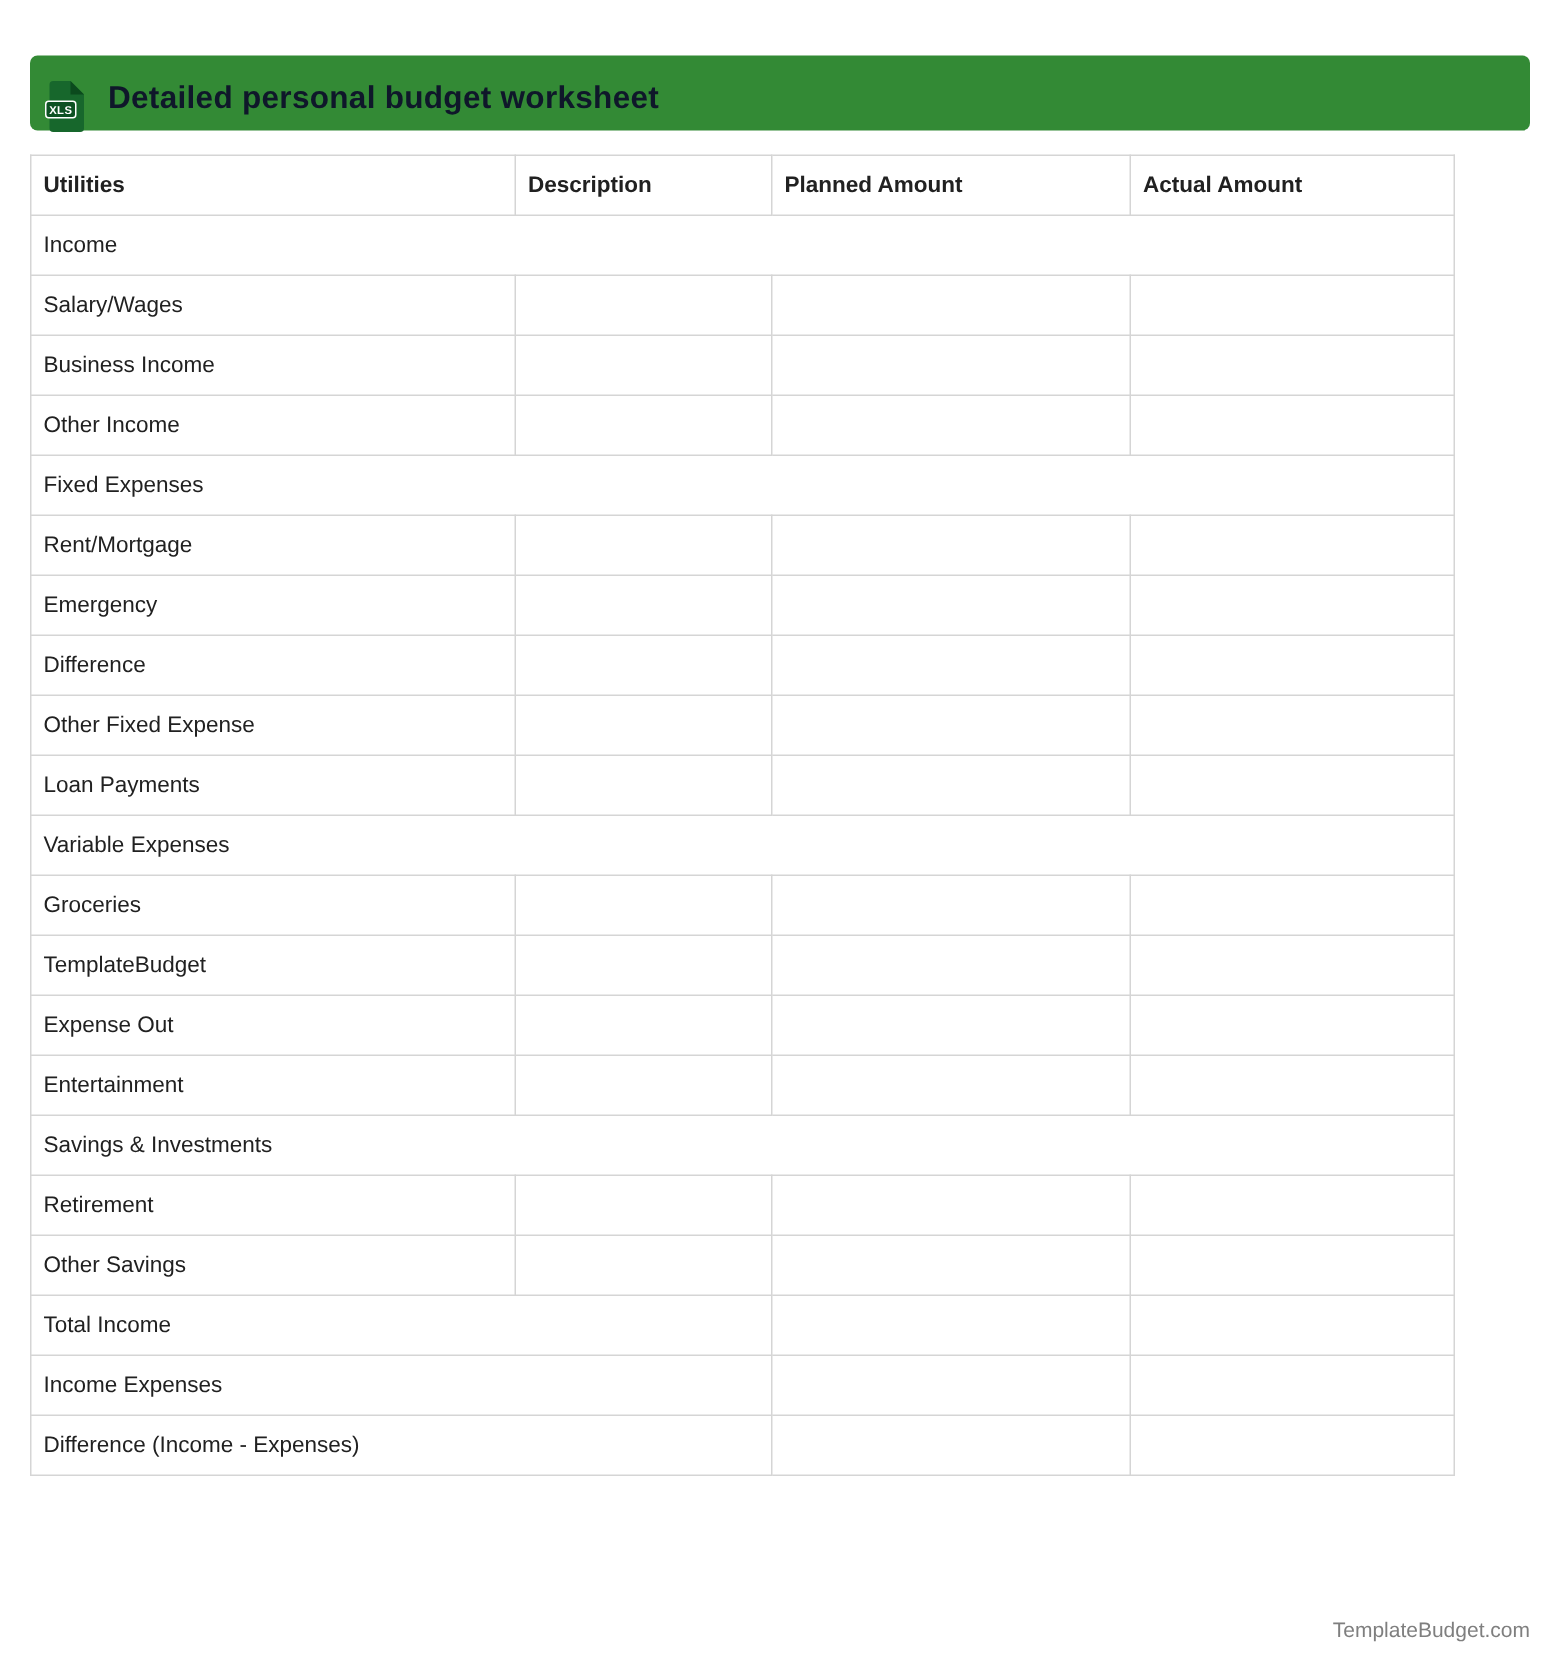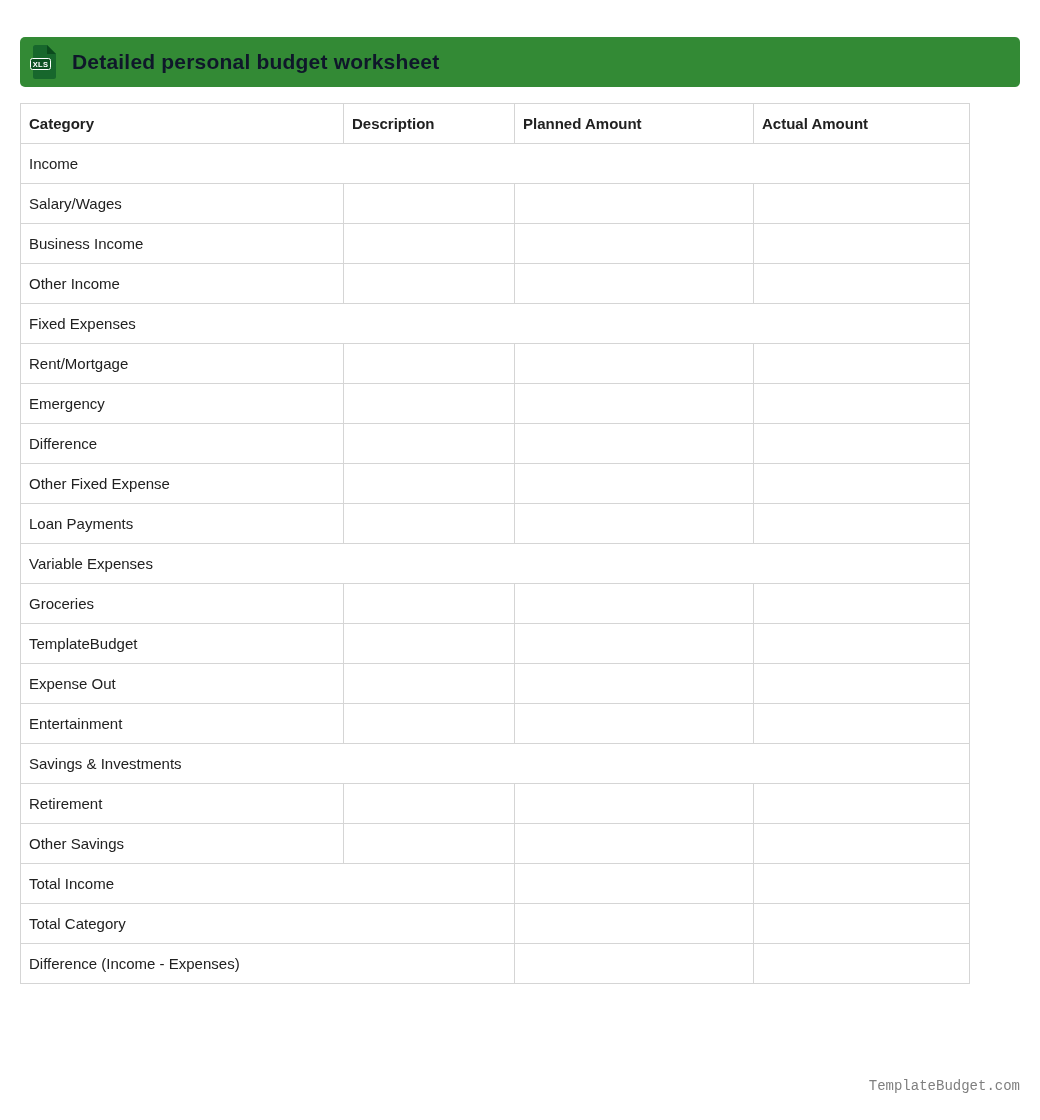--- a/index.html
+++ b/index.html
@@ -10,22 +10,22 @@
     overflow: hidden;
   }
   .page { position: relative; width: 1040px; height: 1120px; background: #fff; }
 
   
   .title-bar {
     position: absolute; left: 20px; top: 37px;
     width: 1000px; height: 50px;
     background: var(--accent-green, #338a35);
     border-radius: 5px;
-    display: flex; align-items: center;
-    padding: 0 10px;
+    display: flex; 
+    padding: 17px 10px;
   }
   .file-icon { width: 27px; height: 34px; margin-right: 15px; flex: 0 0 auto; display: block; }
   .file-icon .doc  { fill: var(--icon-green, #17672c); }
   .file-icon .fold { fill: var(--icon-fold-green, #0b4a1d); }
   .file-icon .band { fill: var(--icon-band-green, #0d5123); stroke: #ffffff; stroke-width: 1; }
   .file-icon text  { fill: #ffffff; font-family: "Liberation Sans", sans-serif; font-weight: bold; font-size: 7.5px; letter-spacing: 0.3px; }
   .bar-title {
     color: #0f172a; font-size: 21px; font-weight: 700; letter-spacing: 0.2px;
   }
 
@@ -49,21 +49,20 @@
   }
   table.budget th { font-weight: 700; }
   table.budget td { font-weight: 400; }
 
   
   .footer {
     position: absolute; right: 20px; top: 1078px;
     font-size: 14px;
     color: var(--footer-gray, #7f7f7f);
     text-decoration: none;
-    font-family: Liberation Mono, monospace;
   }
 </style>
 </head>
 <body>
 
 <div class="page">
 
   <div class="title-bar">
     <svg class="file-icon" viewBox="0 0 27 34" width="27" height="34" aria-hidden="true">
       <path class="doc" d="M5.5 0 H17 L26 9 V31.5 A2.5 2.5 0 0 1 23.5 34 H5.5 A2.5 2.5 0 0 1 3 31.5 V2.5 A2.5 2.5 0 0 1 5.5 0 Z"></path>
@@ -76,21 +75,21 @@
 
   <table class="budget">
     <colgroup>
       <col style="width:323px">
         <col style="width:171px">
         <col style="width:239px">
         <col style="width:216px">
     </colgroup>
     <thead>
       <tr>
-          <th>Category</th>
+          <th>Utilities</th>
           <th>Description</th>
           <th>Planned Amount</th>
           <th>Actual Amount</th>
         </tr>
     </thead>
     <tbody>
         <tr>
           <td colspan="4">Income</td>
         </tr>
         <tr>
@@ -185,21 +184,21 @@
           <td></td>
           <td></td>
           <td></td>
         </tr>
         <tr>
           <td colspan="2">Total Income</td>
           <td></td>
           <td></td>
         </tr>
         <tr>
-          <td colspan="2">Total Category</td>
+          <td colspan="2">Income Expenses</td>
           <td></td>
           <td></td>
         </tr>
         <tr>
           <td colspan="2">Difference (Income - Expenses)</td>
           <td></td>
           <td></td>
         </tr>
       </tbody>
   </table>

